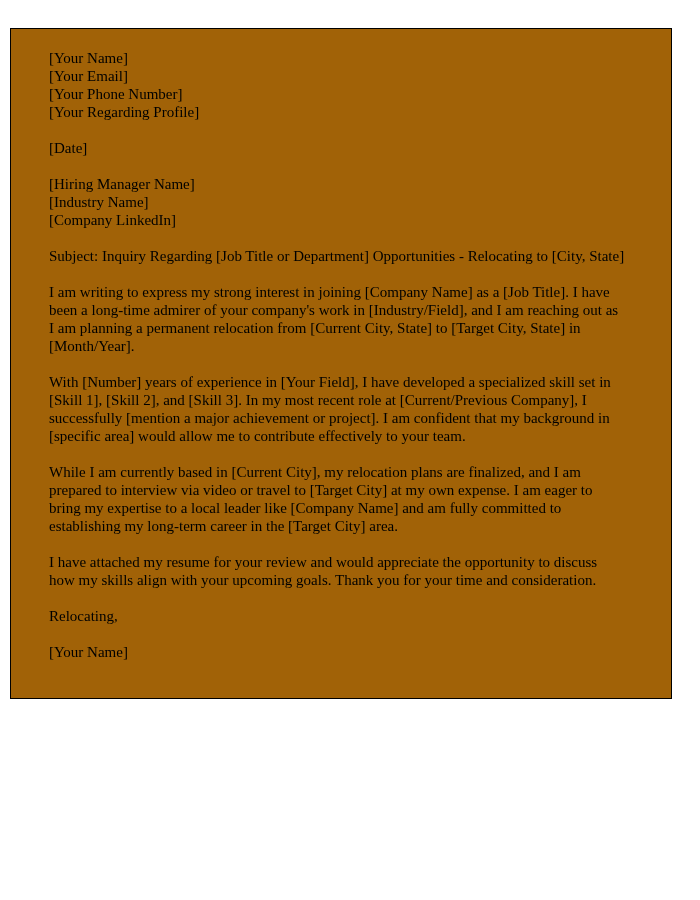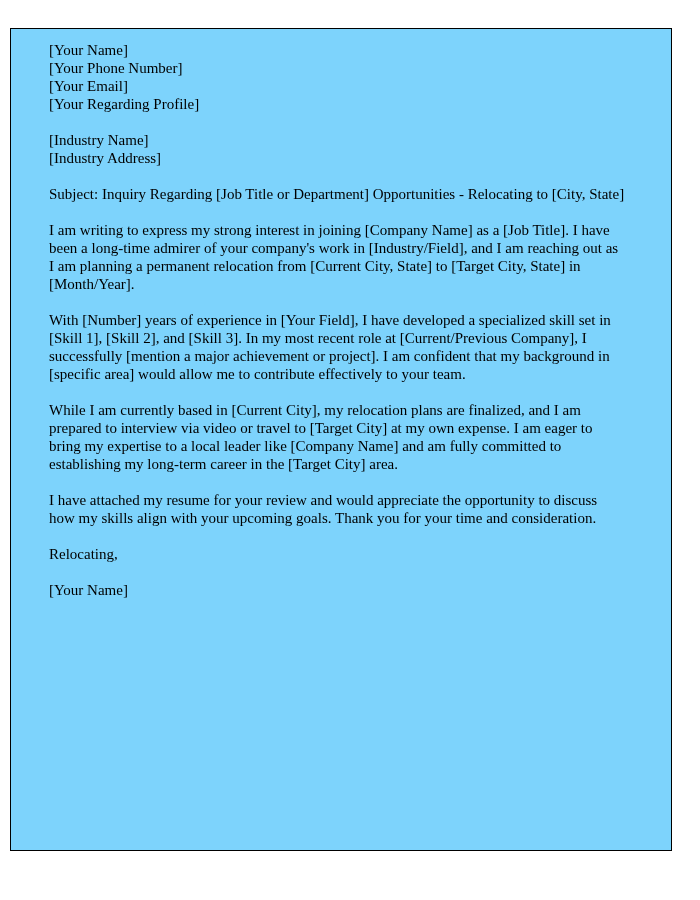--- a/index.html
+++ b/index.html
@@ -12,24 +12,24 @@
     height: 900px;
     font-family: "Liberation Serif", "DejaVu Serif", serif;
     color: #000000;
   }
   .page {
     box-sizing: border-box;
     position: absolute;
     left: 10px;
     top: 28px;
     width: 662px;
-    height: 823px;
+    height: 671px;
     border: 1px solid #000000;
-    background: #7dd3fc;
-    padding: 12px 38px;
+    background: #a16207;
+    padding: 20px 38px;
     overflow: hidden;
   }
   .letter {
     font-size: 15px;
     line-height: 18px;
   }
   .block {
     margin: 0 0 18px 0;
   }
   .line {
@@ -40,29 +40,33 @@
   }
 </style>
 </head>
 <body>
 
 <div class="page">
   <div class="letter">
 
     <div class="block">
       <div class="line">[Your Name]</div>
+      <div class="line">[Your Email]</div>
       <div class="line">[Your Phone Number]</div>
-      <div class="line">[Your Email]</div>
       <div class="line">[Your Regarding Profile]</div>
     </div>
 
+    <div class="block">
+      <div class="line">[Date]</div>
+    </div>
 
     <div class="block">
+      <div class="line">[Hiring Manager Name]</div>
       <div class="line">[Industry Name]</div>
-      <div class="line">[Industry Address]</div>
+      <div class="line">[Company LinkedIn]</div>
     </div>
 
     <p class="para">Subject: Inquiry Regarding [Job Title or Department] Opportunities - Relocating to [City, State]</p>
 
 
     <p class="para">I am writing to express my strong interest in joining [Company Name] as a [Job Title]. I have been a long-time admirer of your company's work in [Industry/Field], and I am reaching out as I am planning a permanent relocation from [Current City, State] to [Target City, State] in [Month/Year].</p>
 
     <p class="para">With [Number] years of experience in [Your Field], I have developed a specialized skill set in [Skill 1], [Skill 2], and [Skill 3]. In my most recent role at [Current/Previous Company], I successfully [mention a major achievement or project]. I am confident that my background in [specific area] would allow me to contribute effectively to your team.</p>
 
     <p class="para">While I am currently based in [Current City], my relocation plans are finalized, and I am prepared to interview via video or travel to [Target City] at my own expense. I am eager to bring my expertise to a local leader like [Company Name] and am fully committed to establishing my long-term career in the [Target City] area.</p>

